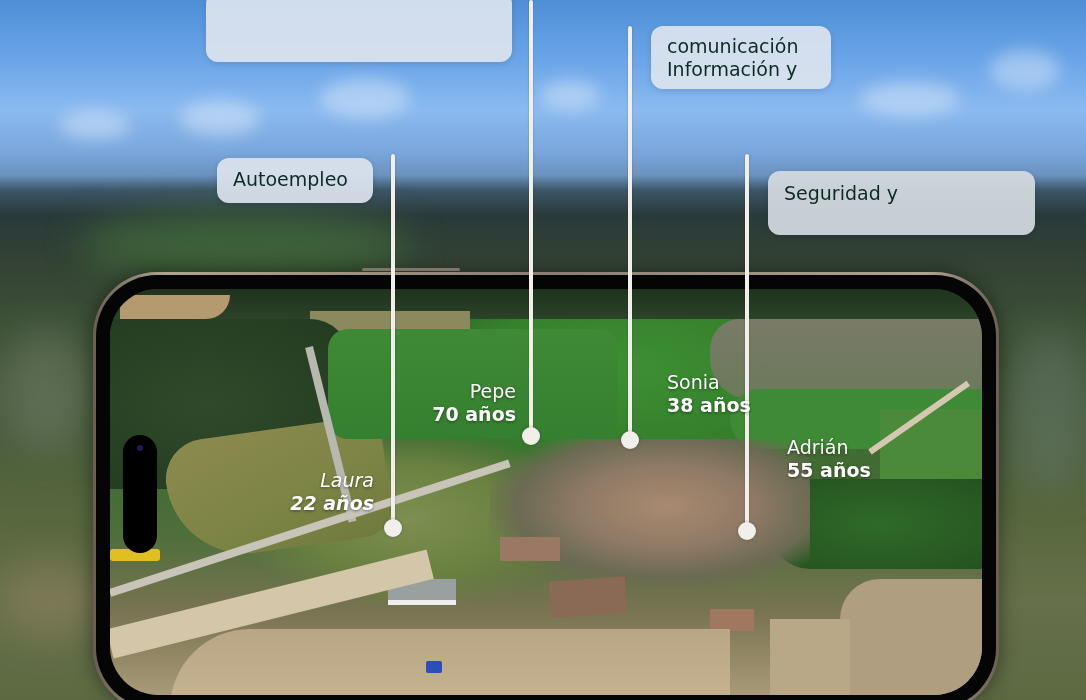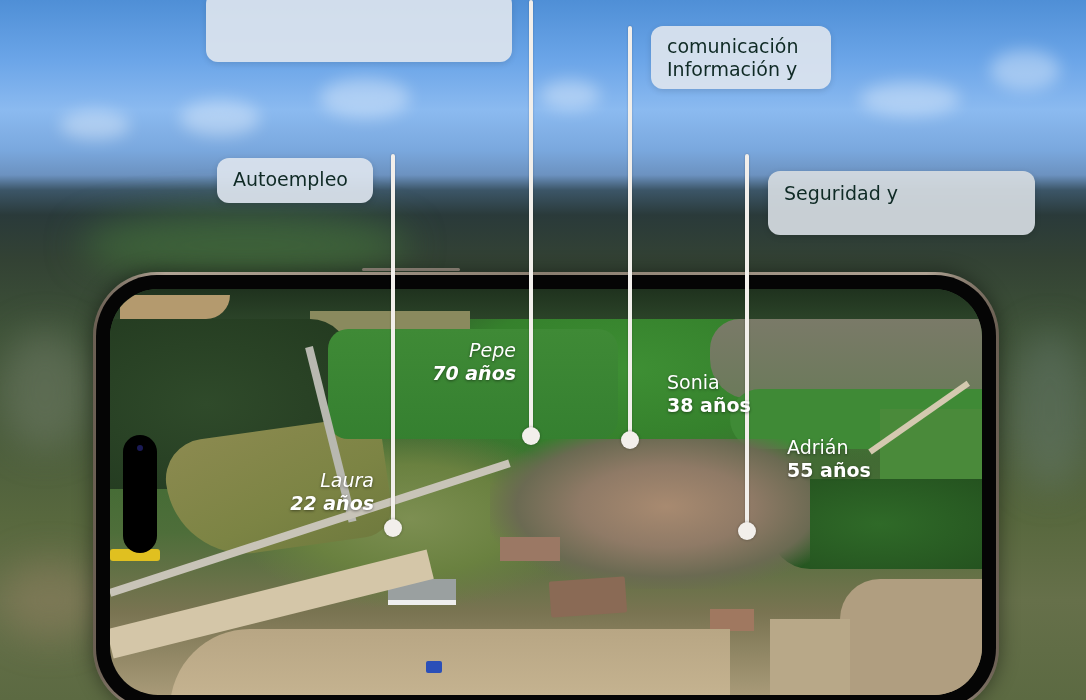--- a/index.html
+++ b/index.html
@@ -214,21 +214,21 @@
 
 <div class="chip" style="left:768px;top:163px;width:267px;height:64px;padding-top:11px;background:rgba(212,218,224,0.93);margin-top:8px;">
   <span>Seguridad y</span>
 </div>
 
 <div class="person" style="left:270px;top:469px;width:104px;font-style:italic;">
   <span class="name">Laura</span>
   <span class="age">22 años</span>
 </div>
 
-<div class="person" style="left:410px;top:339px;width:106px;font-style:italic;">
+<div class="person" style="left:410px;top:380px;width:106px;">
   <span class="name">Pepe</span>
   <span class="age">70 años</span>
 </div>
 
 <div class="person left-align" style="left:644px;top:371px;width:110px;">
   <span class="name">Sonia</span>
   <span class="age">38 años</span>
 </div>
 
 <div class="person left-align" style="left:764px;top:436px;width:110px;">

